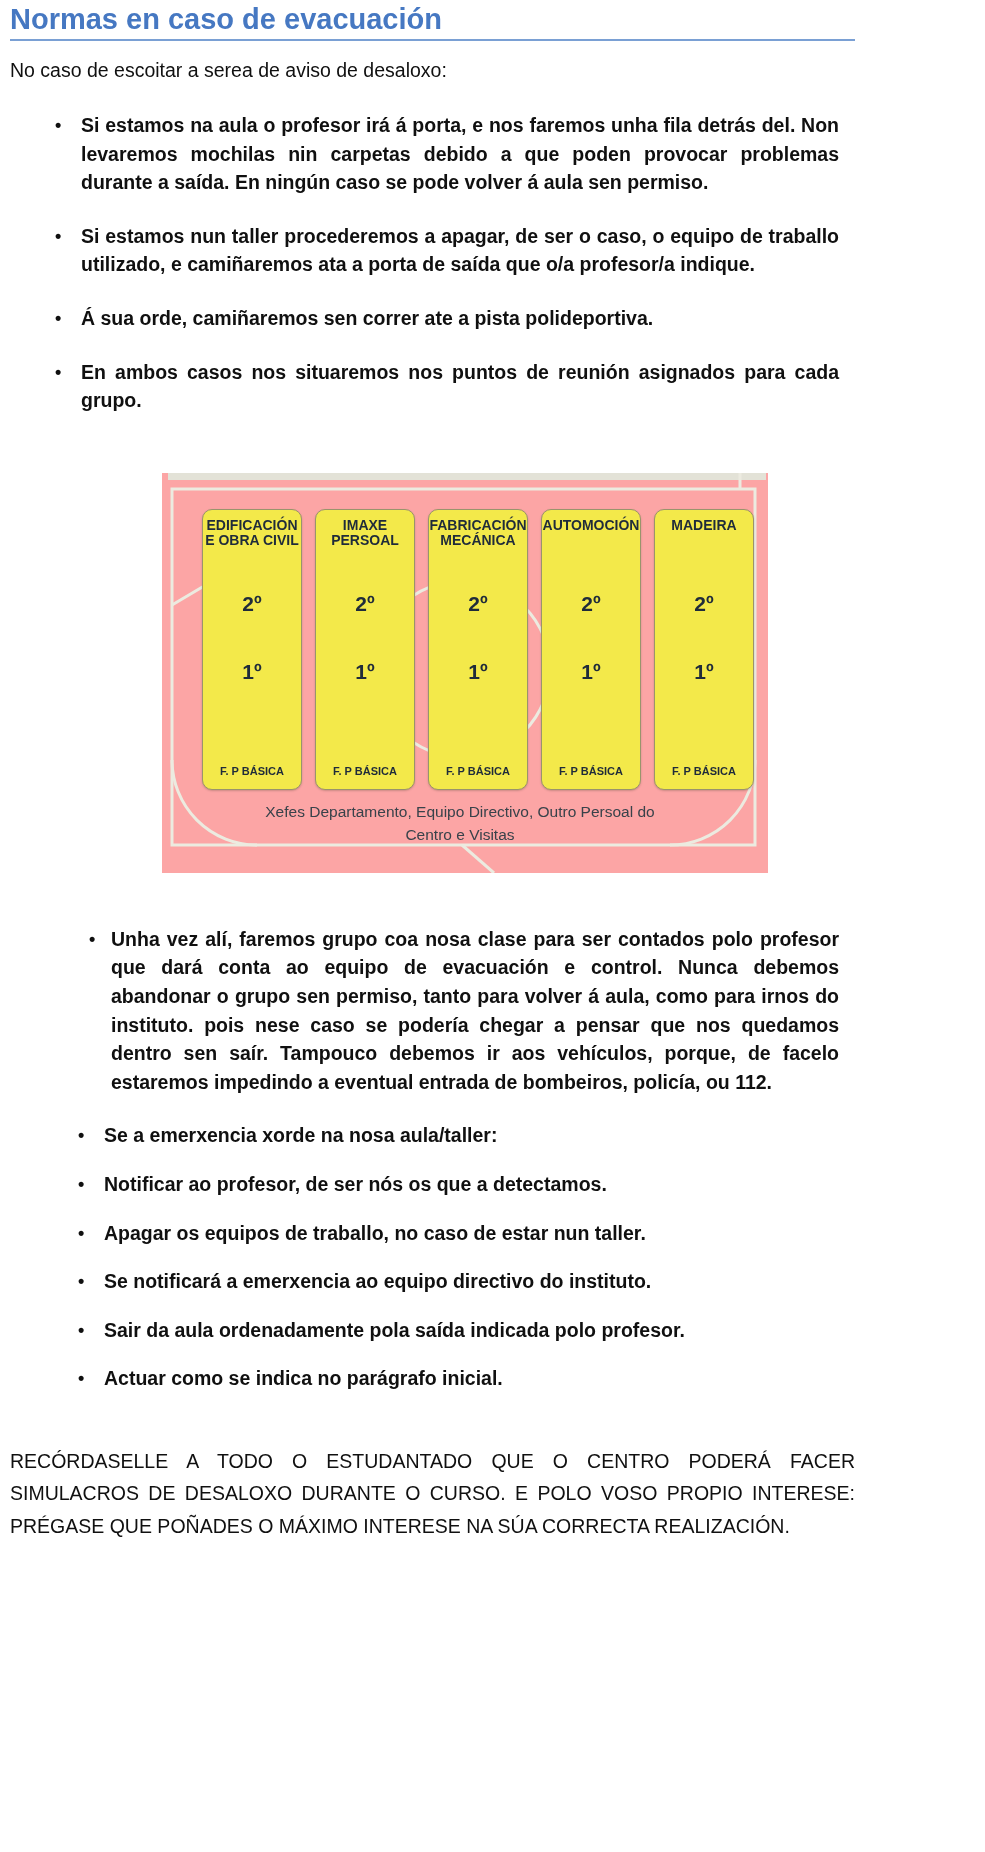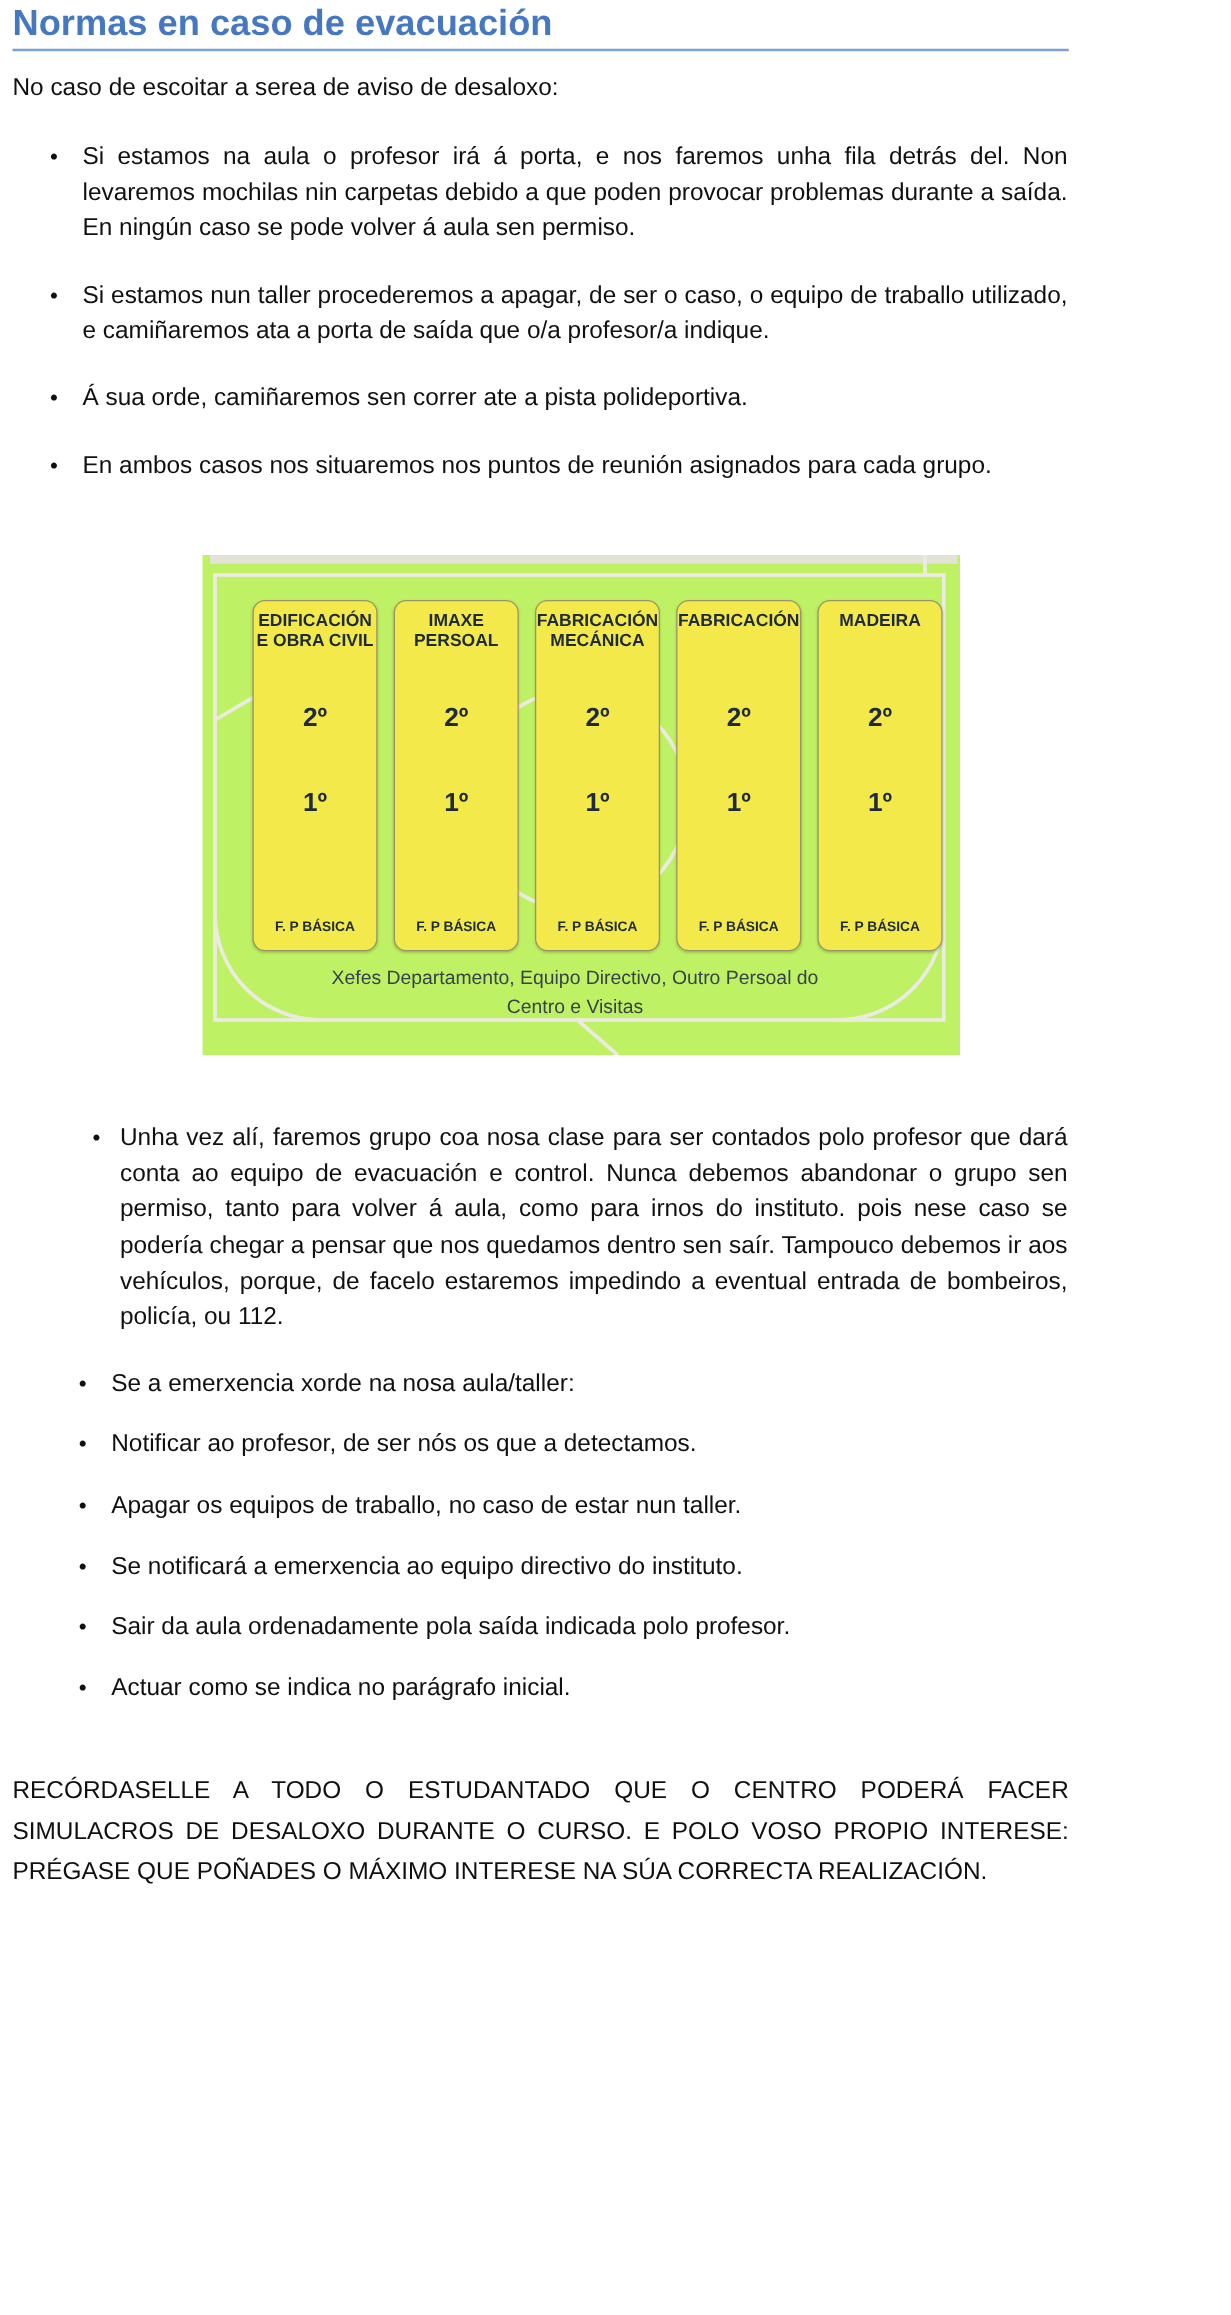--- a/index.html
+++ b/index.html
@@ -7,38 +7,38 @@
     position:relative;width:985px;height:1852px;background:#ffffff;overflow:hidden;
     font-family:"Liberation Sans",sans-serif;color:#101010;
   }
   .content{position:absolute;left:10px;top:0;width:845px;}
   h1.title{
     margin:0;padding-top:2px;font-size:29px;line-height:34px;font-weight:bold;
     color:#4678c2;letter-spacing:0;
   }
   .rule{height:0;border-bottom:2px solid #7aa0d4;margin-top:3px;}
   p.intro{margin:15px 0 0 0;font-size:19.5px;line-height:28px;}
-  ul.blist{list-style:none;margin:1px;padding:0;}
+  ul.blist{list-style:none;margin:16px;padding:0;font-weight:bold;}
   ul.blist li{
     position:relative;text-align:justify;font-size:19.5px;line-height:28.6px;
     margin-bottom:25px;
   }
   ul.blist li::before{
     content:"\2022";position:absolute;left:-26px;top:0;font-size:18px;color:#101010;
   }
   ul.g1{margin-top:27px;padding-left:55px;padding-right:0;}
   ul.g2{margin-top:52px;padding-left:85px;}
   ul.g2 li::before{left:-22px;}
   ul.g3{padding-left:78px;}
   ul.g3 li{margin-bottom:20px;}
   ul.g3 li.multi{margin-bottom:24px;line-height:29.5px;}
   
   .diagram{
     position:relative;margin:58px 0 52px 152px;width:606px;height:400px;
-    background:#bef264;
+    background:#fca5a5;
   }
   .diagram::before{
     content:"";position:absolute;left:6px;right:2px;top:0;height:7px;background:#e3e2d7;
   }
   .court{position:absolute;left:0;top:0;}
   .cols{
     position:absolute;left:40px;top:36px;right:14px;height:281px;
     display:flex;gap:13px;
   }
   .col{
@@ -111,21 +111,21 @@
           <div class="lvl lvl1">1º</div>
           <div class="col-bottom">F. P BÁSICA</div>
         </div>
         <div class="col">
           <div class="col-title">FABRICACIÓN MECÁNICA</div>
           <div class="lvl lvl2">2º</div>
           <div class="lvl lvl1">1º</div>
           <div class="col-bottom">F. P BÁSICA</div>
         </div>
         <div class="col">
-          <div class="col-title">FABRICACIÓN</div>
+          <div class="col-title">AUTOMOCIÓN</div>
           <div class="lvl lvl2">2º</div>
           <div class="lvl lvl1">1º</div>
           <div class="col-bottom">F. P BÁSICA</div>
         </div>
         <div class="col">
           <div class="col-title">MADEIRA</div>
           <div class="lvl lvl2">2º</div>
           <div class="lvl lvl1">1º</div>
           <div class="col-bottom">F. P BÁSICA</div>
         </div>

